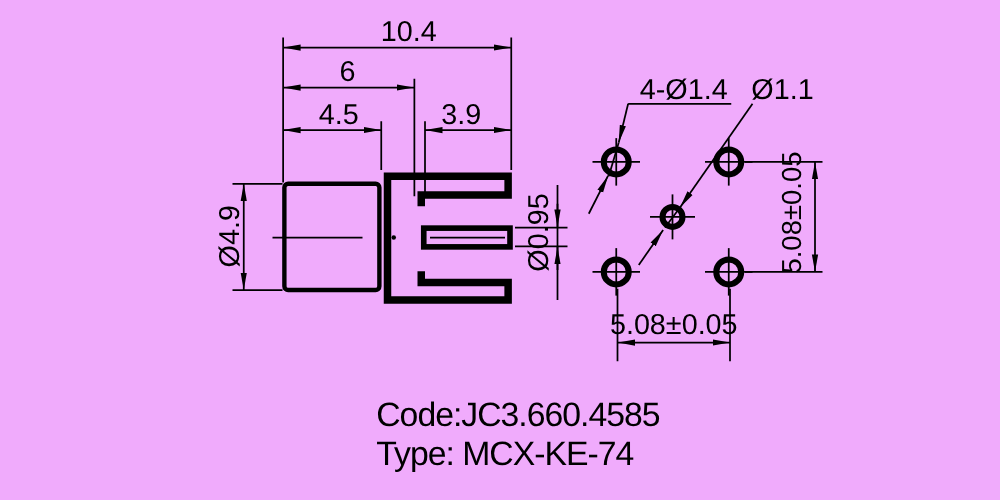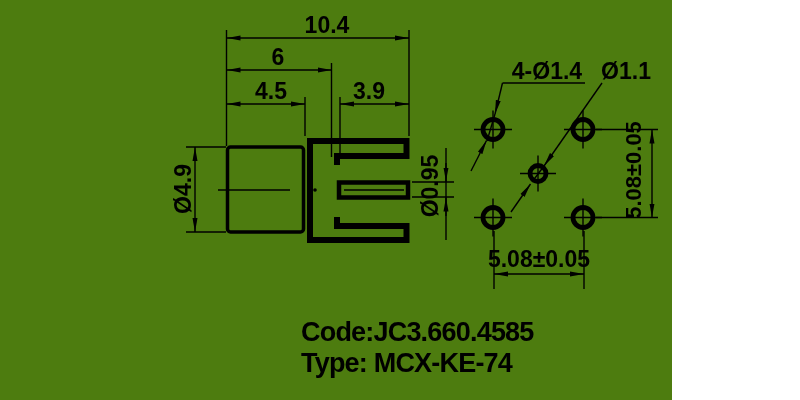--- a/index.html
+++ b/index.html
@@ -1,22 +1,21 @@
 <!DOCTYPE html>
 <html><head>
 <meta charset="utf-8">
 <style>
   html,body{margin:0;padding:0;background:#ffffff;}
   .canvas{
     position:relative;
-    width:672px;height:400px;
-    background:#4d7c0f;
+    width:800px;height:400px;
+    background:#f0abfc;
     font-family:"Liberation Sans", sans-serif;
     overflow:hidden;
-    font-weight:bold;
   }
   svg text{
     font-family:"Liberation Sans", sans-serif;
     fill:#000000;
   }
   .dimtxt{font-size:23px;}
   .dimtxt-sm{font-size:22px;}
   .titletxt{font-size:27px;letter-spacing:-0.8px;}
 </style>
 </head>

